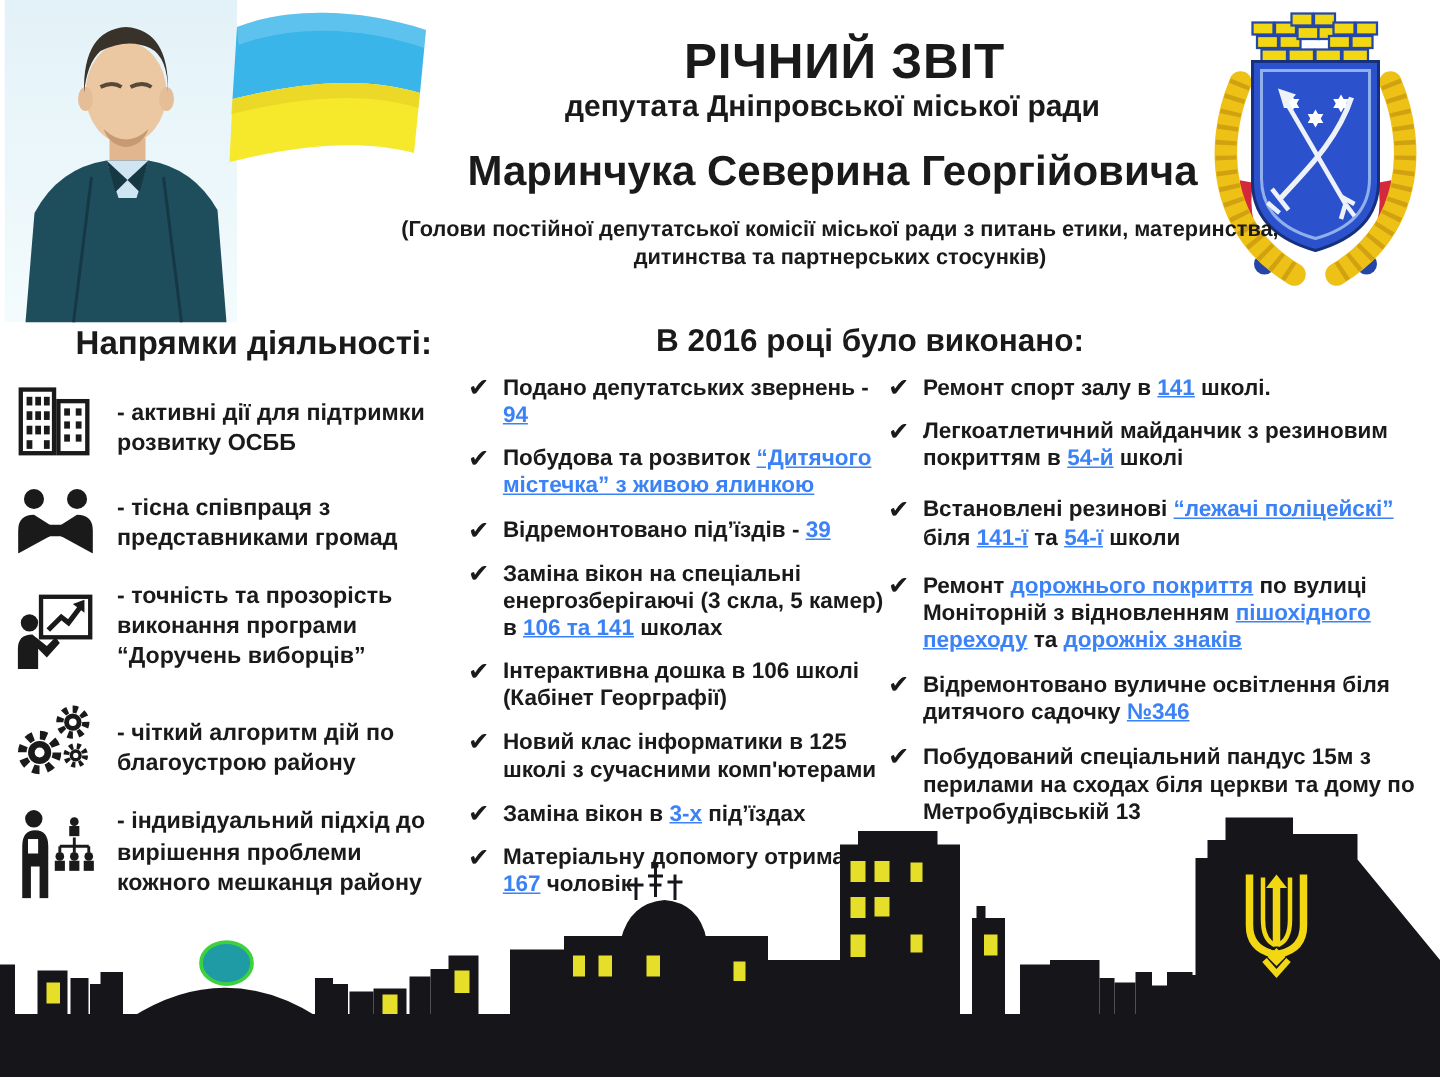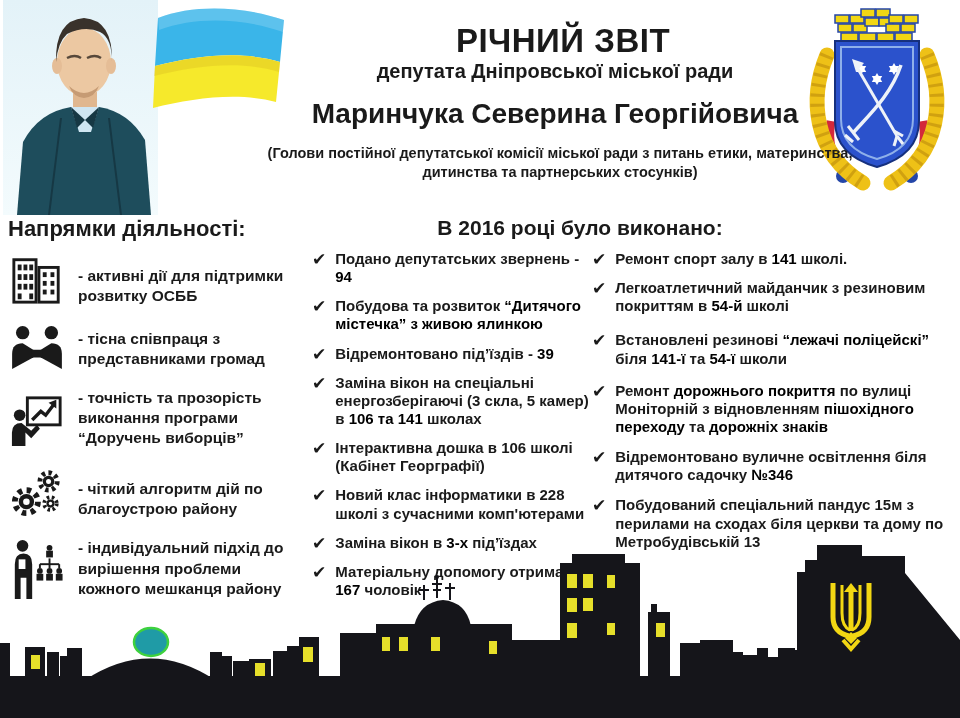--- a/index.html
+++ b/index.html
@@ -5,33 +5,33 @@
   html,body{margin:0;padding:0;background:#fff;}
   .stage{position:relative;width:960px;height:718px;background:#fff;overflow:hidden;
          font-family:"Liberation Sans",sans-serif;font-weight:bold;color:#1a1a1a;}
   .abs{position:absolute;}
   
   .h-title{left:238px;top:6px;width:650px;text-align:center;font-size:33px;letter-spacing:.5px;margin-top:16px;}
   .h-sub{left:230px;top:60px;width:650px;text-align:center;font-size:20px;}
   .h-name{left:230px;top:98px;width:650px;text-align:center;font-size:28px;}
   .h-note{left:235px;top:144px;width:650px;text-align:center;font-size:14.5px;line-height:1.3;}
   
-  .act-title{left:8px;top:216px;width:280px;text-align:left;font-size:22px;}
+  .act-title{left:8px;top:216px;width:280px;text-align:right;font-size:22px;}
   .act-list{left:8px;top:250px;width:296px;}
   .act-item{display:flex;gap:12px;align-items:flex-end;margin-bottom:17px;}
   .act-icon{flex:none;width:58px;display:flex;justify-content:center;padding-top:2px;}
   .act-text{font-size:15.5px;line-height:1.3;padding-top:2px;}
   
   .done-title{left:330px;top:216px;width:500px;text-align:center;font-size:21px;}
   .done-col{position:absolute;top:250px;}
   .colA{left:312px;width:280px;}
   .colB{left:592px;width:356px;}
   .done-item{display:flex;gap:9px;margin-bottom:11px;font-size:15px;line-height:1.21;}
   .chk{flex:none;font-size:17px;line-height:1;margin-top:1px;font-family:"DejaVu Sans",sans-serif;}
-  .blu{color:#000000;}
+  .blu{color:#3b82f6;text-decoration:underline;}
   .itxt{flex:1;}
   svg{display:block;}
 </style>
 </head>
 <body>
 
 <div class="stage">
 
   <svg class="abs" style="left:3px;top:0;" width="155" height="215" viewBox="0 0 155 215">
     <defs>
@@ -246,21 +246,21 @@
     <div class="done-item">
         <span class="chk">✔</span>
         <span class="itxt"><span>Заміна вікон на спеціальні енергозберігаючі (3 скла, 5 камер) в </span><span class="blu">106 та 141</span><span> школах</span></span>
       </div>
     <div class="done-item">
         <span class="chk">✔</span>
         <span class="itxt"><span>Інтерактивна дошка в 106 школі (Кабінет Георграфії)</span></span>
       </div>
     <div class="done-item">
         <span class="chk">✔</span>
-        <span class="itxt"><span>Новий клас інформатики в 228 школі з сучасними комп'ютерами</span></span>
+        <span class="itxt"><span>Новий клас інформатики в 125 школі з сучасними комп'ютерами</span></span>
       </div>
     <div class="done-item">
         <span class="chk">✔</span>
         <span class="itxt"><span>Заміна вікон в </span><span class="blu">3-х</span><span> під’їздах</span></span>
       </div>
     <div class="done-item">
         <span class="chk">✔</span>
         <span class="itxt"><span>Матеріальну допомогу отримали </span><span class="blu">167</span><span> чоловік</span></span>
       </div>
   </div>

